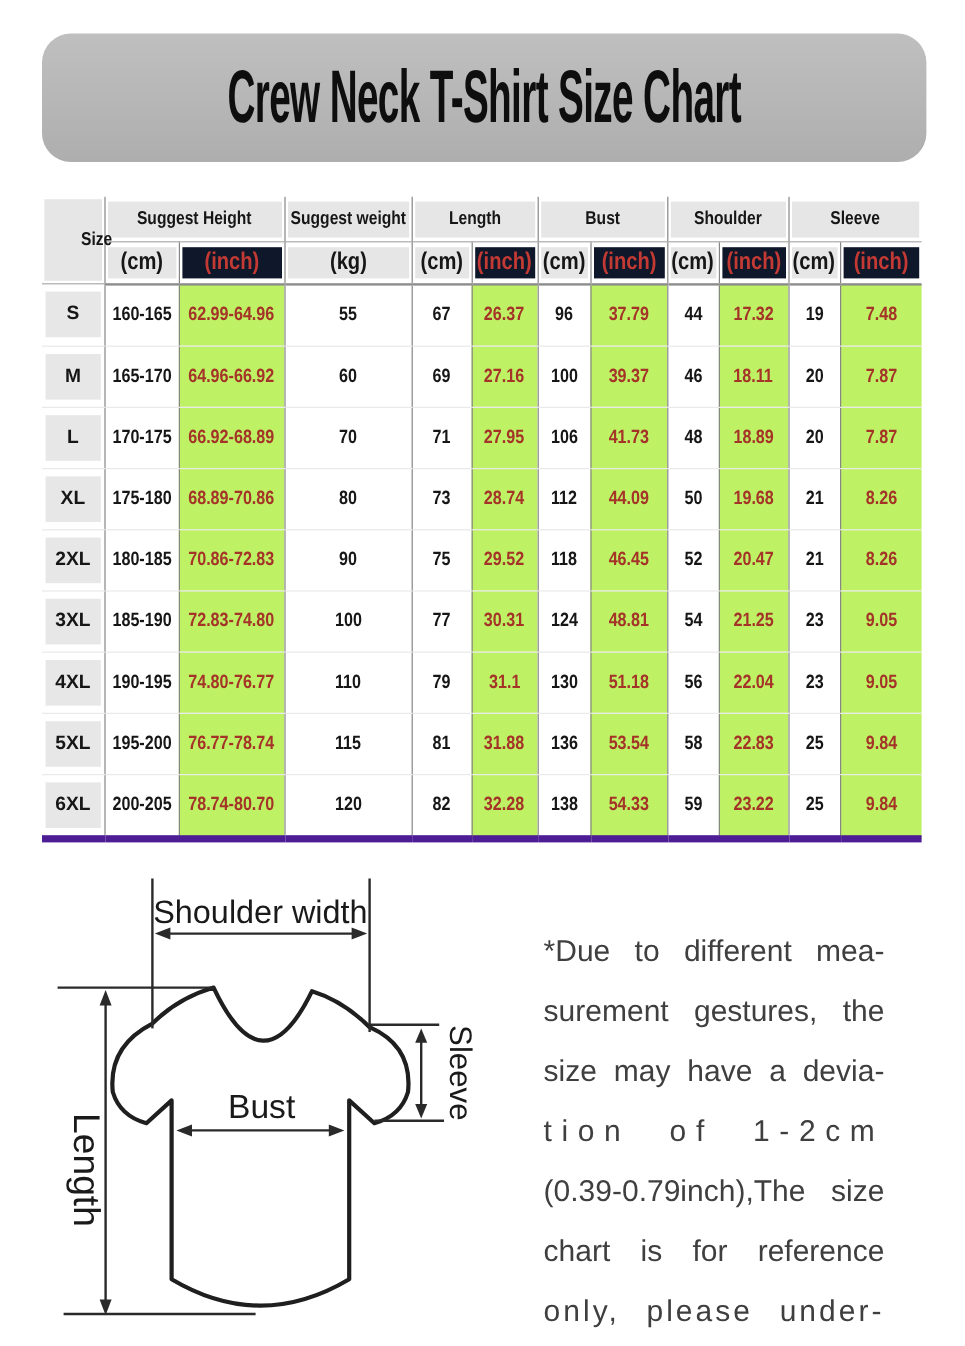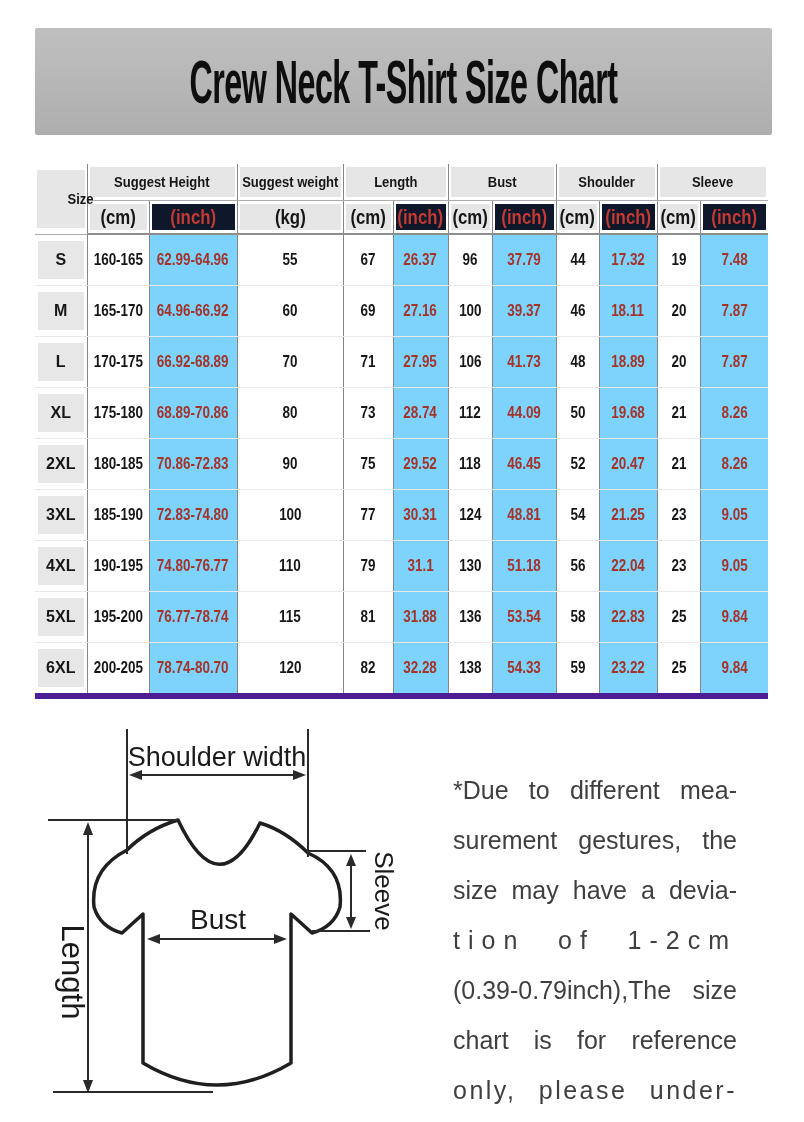--- a/index.html
+++ b/index.html
@@ -4,21 +4,21 @@
 <title>Crew Neck T-Shirt Size Chart</title>
 <style>
   html,body{margin:0;padding:0;}
   body{
     width:804px;height:1122px;background:#ffffff;
     font-family:"Liberation Sans",sans-serif;color:#161616;
     overflow:hidden;position:relative;
   }
   
   .banner{
-    margin:28px 32px 0 35px;height:107px;border-radius:2px;
+    margin:28px 32px 0 35px;height:107px;border-radius:24px;
     background:linear-gradient(180deg,#bfbfbf 0%,#b6b6b6 55%,#aeaeae 100%);
     display:flex;align-items:center;justify-content:center;
   }
   .banner-title{
     font-size:62px;font-weight:bold;color:#0e0e0e;white-space:nowrap;
     transform:scaleX(0.52);transform-origin:center;letter-spacing:-1px;
     font-family:"Liberation Sans",sans-serif;
   }
   
   table.size-chart{
@@ -27,26 +27,26 @@
   }
   th,td{padding:0;text-align:center;vertical-align:middle;
     border-right:1px solid #868686;font-weight:bold;}
   th:last-child,td:last-child{border-right:none;}
   tr.grouprow th{height:36px;border-bottom:1px solid #ababab;font-size:15.5px;}
   tr.subrow th{height:32px;border-bottom:2px solid #8d8d8d;font-size:20px;}
   th.sizehead{border-bottom:2px solid #8d8d8d;}
   .hchip{margin:2px;display:flex;align-items:center;justify-content:center;
     background:#e6e6e6;height:30px;}
   tr.subrow .hchip{height:26px;}
-  th.sizehead .hchip{height:58px;padding-left:40px;}
+  th.sizehead .hchip{height:68px;padding-left:40px;}
   .hchip.pink{background:#0f172a;color:#c23a33;}
   tbody td{height:50px;font-size:16px;color:#161616;
     border-bottom:1px solid #e9e9e9;background:#ffffff;}
   tbody tr:last-child td{border-bottom:6px solid #4c1d95;}
-  tbody td.inch{color:#a43328;background:#7dd3fc;}
+  tbody td.inch{color:#a43328;background:#bef264;}
   td.sizecol{background:#ffffff;}
   .sizechip{margin:5px 3px;height:38px;display:flex;align-items:center;
     justify-content:center;background:#e7e7e7;font-size:16px;}
   .ct{display:inline-block;white-space:nowrap;transform:scaleX(0.84);transform-origin:center;}
   
   .bottom{display:flex;margin:16px 0 0 0;}
   .diagram-wrap{width:450px;height:404px;flex:0 0 auto;}
   .diagram-wrap svg{display:block;margin-left:20px;}
   .disclaimer{
     width:284px;margin-left:3px;margin-top:50px;

